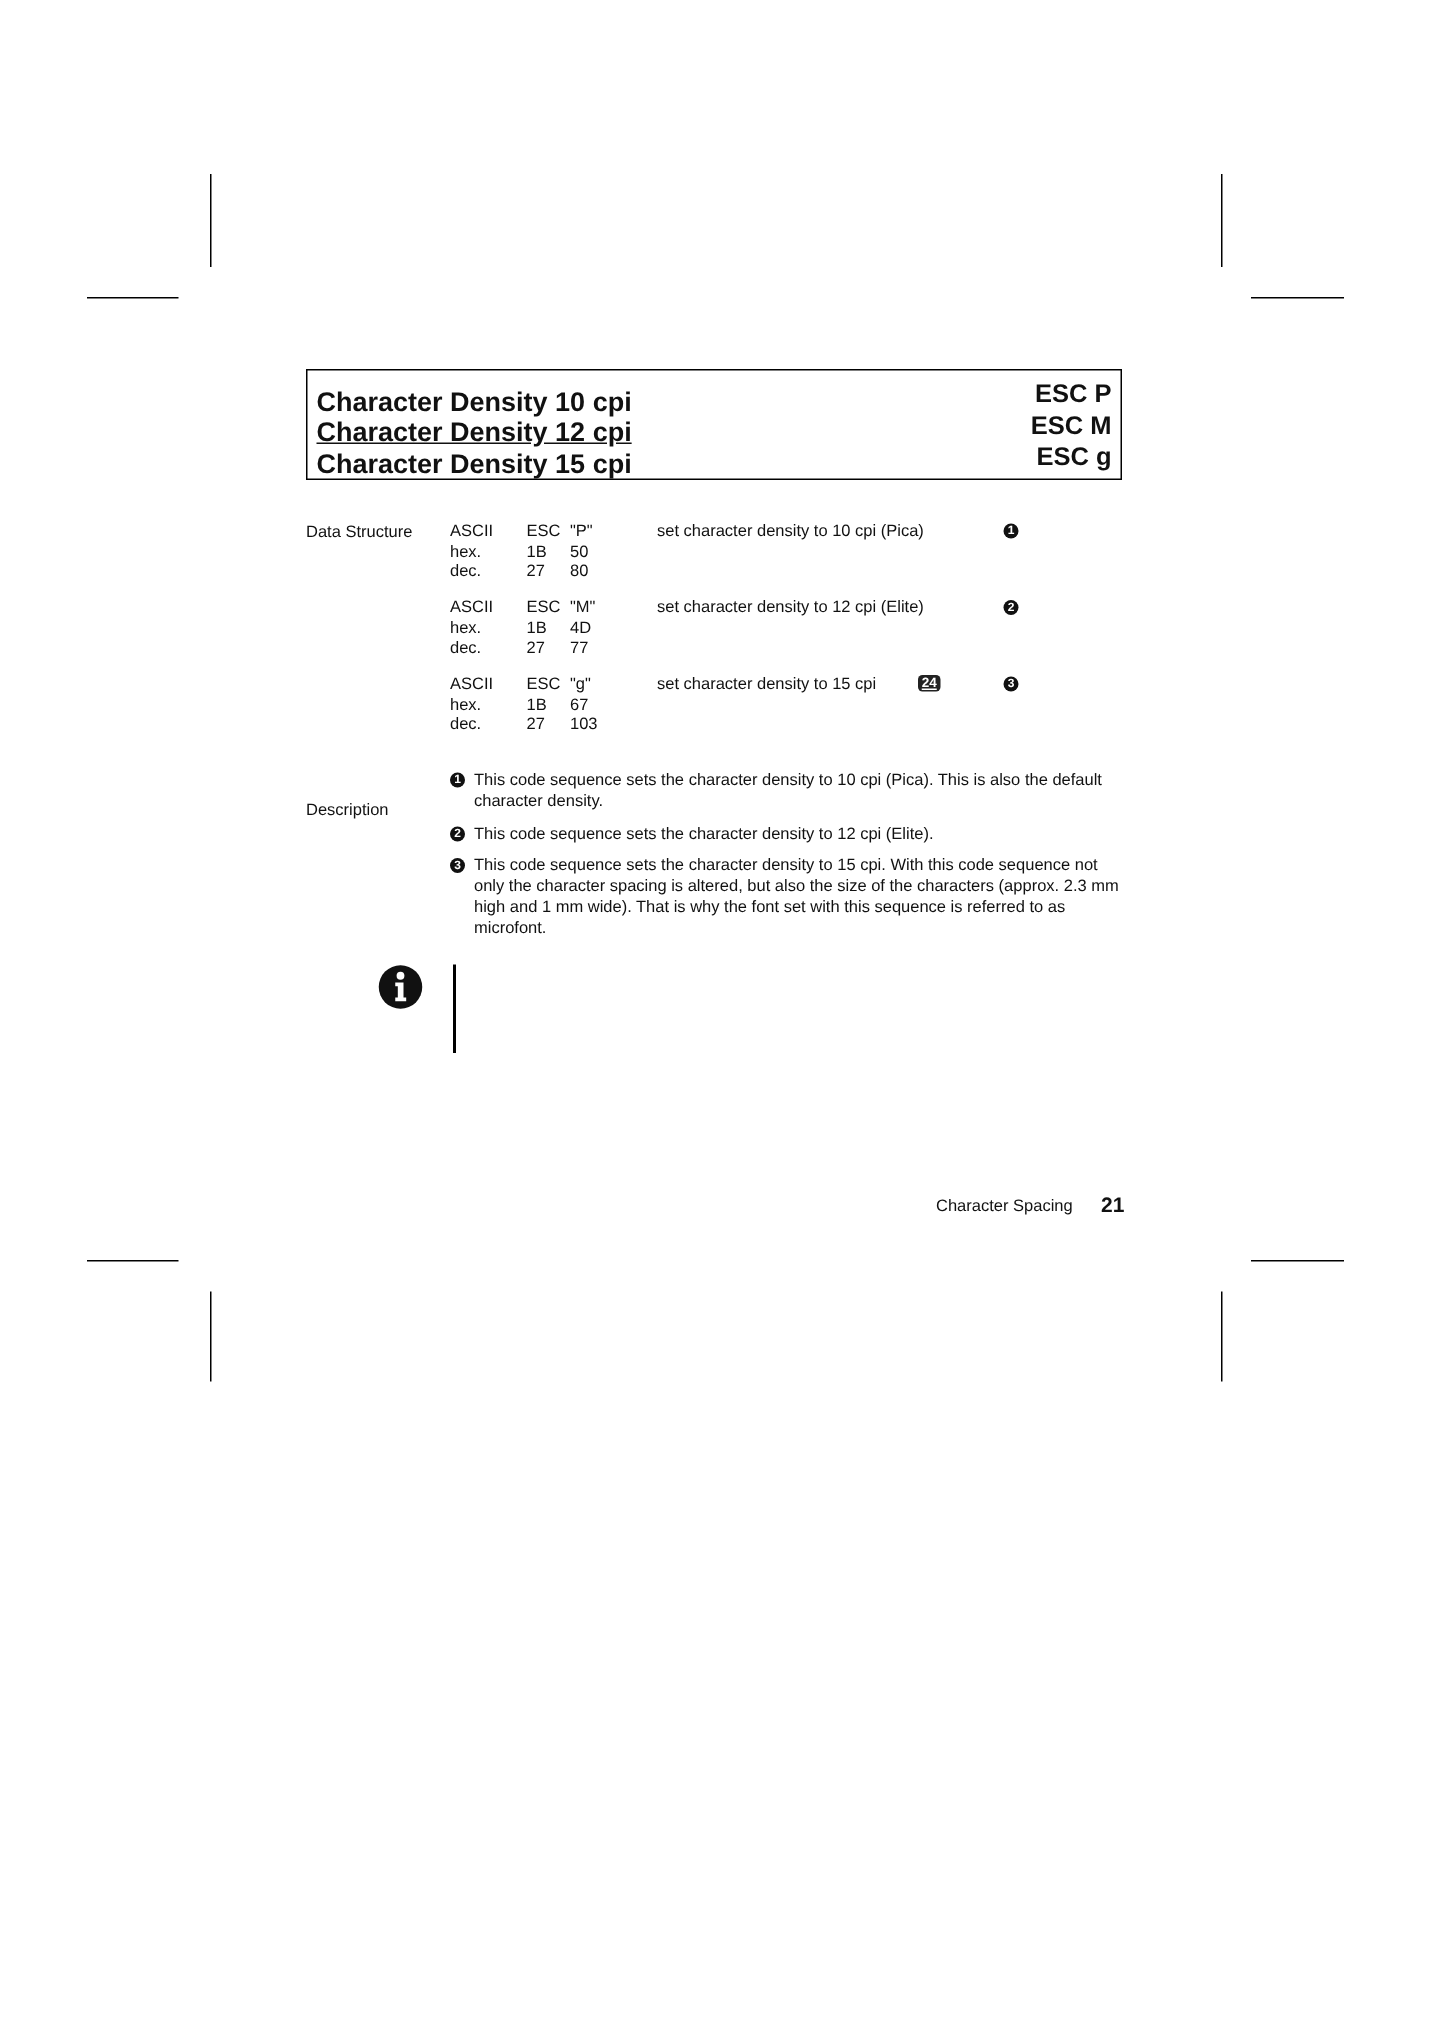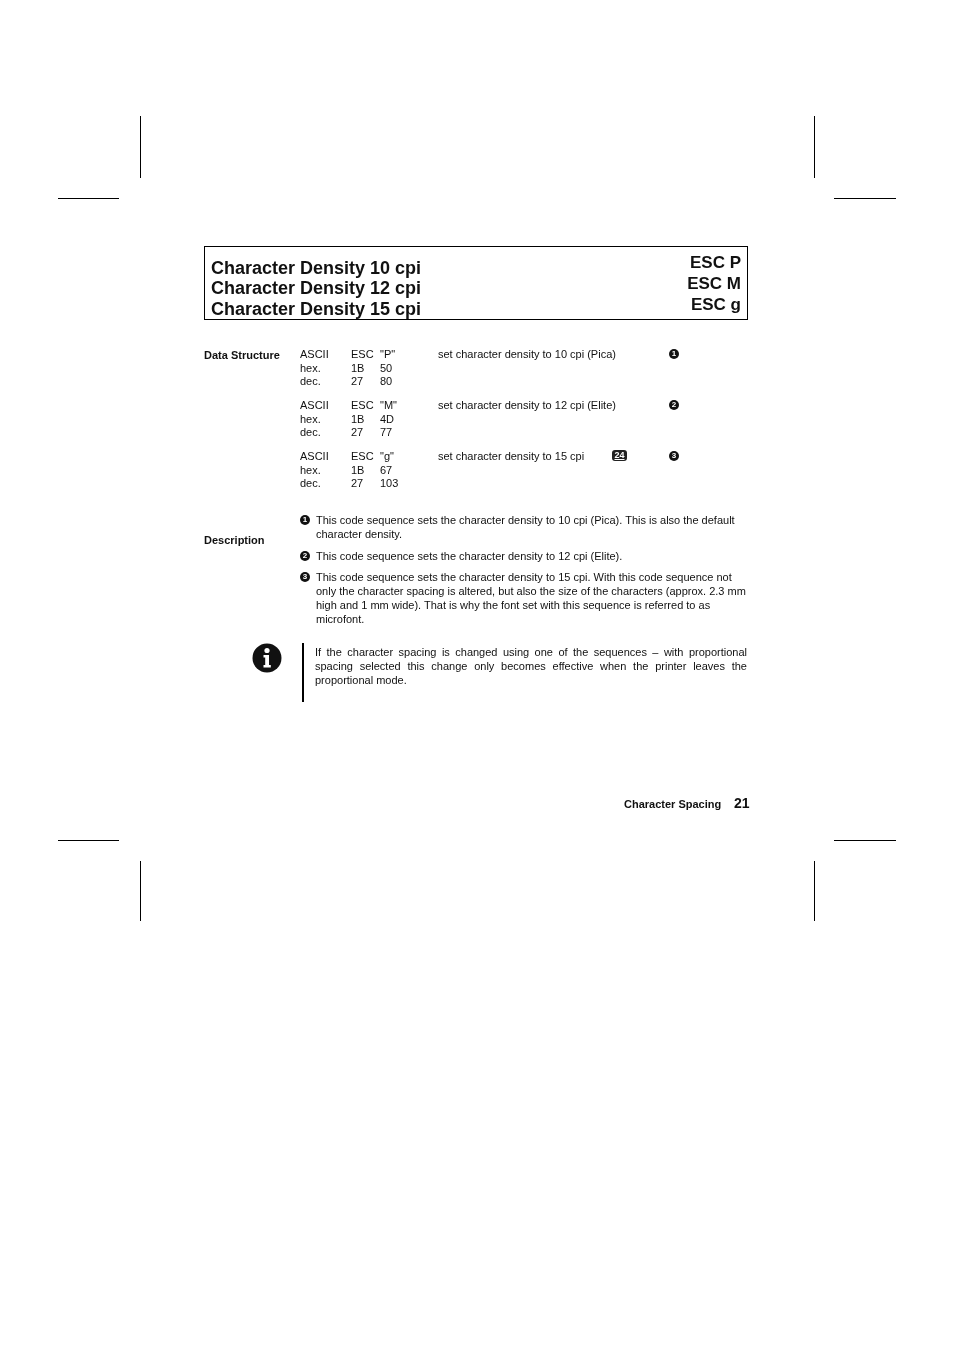--- a/index.html
+++ b/index.html
@@ -3,47 +3,47 @@
 <meta charset="utf-8">
 <style>
   html, body { margin:0; padding:0; background:#ffffff; }
   body { width:954px; height:1350px; position:relative; font-family:"Liberation Sans", sans-serif; color:#111; }
   .abs { position:absolute; }
   .cm-v { position:absolute; width:1px; background:#000; }
   .cm-h { position:absolute; height:1px; background:#000; }
   .header-box { position:absolute; left:204px; top:246px; width:544px; height:74px; border:1px solid #000; box-sizing:border-box; }
   .hb-title { position:absolute; left:6px; font-size:18px; font-weight:bold; }
   .hb-esc { position:absolute; right:6px; font-size:17px; font-weight:bold; }
-  .label { position:absolute; left:204px; font-size:11px; font-weight:bold; }
+  .label { position:absolute; left:204px; font-size:11px; font-weight:normal; }
   .ds { position:absolute; font-size:11px; line-height:13.5px; }
   .circ { position:absolute; width:10px; height:10px; border-radius:50%; background:#111; color:#fff; font-size:8px; font-weight:bold; text-align:center; line-height:10px; }
   .badge { position:absolute; width:15px; height:11px; border-radius:3px; background:#222; color:#fff; font-size:9px; font-weight:bold; text-align:center; line-height:11px;text-decoration:underline; }
   .desc-item { position:absolute; left:300px; width:450px; font-size:11px; line-height:14px; }
   .desc-item .text { margin-left:16px; display:block; }
   .desc-item .circ { left:0; top:2px; }
   .note-bar { position:absolute; left:302px; top:643px; width:2px; height:59px; background:#000; }
   .note-text { position:absolute; left:315px; top:645px; width:432px; font-size:11px; line-height:14px; text-align:justify; }
-  .footer-label { position:absolute; left:624px; top:798px; font-size:11px; font-weight:bold; }
+  .footer-label { position:absolute; left:624px; top:798px; font-size:11px; font-weight:normal; }
   .footer-num { position:absolute; left:734px; top:795px; font-size:14px; font-weight:bold; }
 </style>
 </head>
 <body>
 
 <div class="cm-v" style="left:140px;top:116px;height:62px;"></div>
 <div class="cm-v" style="left:814px;top:116px;height:62px;"></div>
 <div class="cm-h" style="left:58px;top:198px;width:61px;"></div>
 <div class="cm-h" style="left:834px;top:198px;width:62px;"></div>
 <div class="cm-h" style="left:58px;top:840px;width:61px;"></div>
 <div class="cm-h" style="left:834px;top:840px;width:62px;"></div>
 <div class="cm-v" style="left:140px;top:861px;height:60px;"></div>
 <div class="cm-v" style="left:814px;top:861px;height:60px;"></div>
 
 <div class="header-box">
   <div class="hb-title" style="top:11px;">Character Density 10 cpi</div>
-  <div class="hb-title" style="top:31px;">Character Density 12 cpi</div>
+  <div class="hb-title" style="top:31px;text-decoration:underline;">Character Density 12 cpi</div>
   <div class="hb-title" style="top:52px;">Character Density 15 cpi</div>
   <div class="hb-esc" style="top:6px;">ESC P</div>
   <div class="hb-esc" style="top:27px;">ESC M</div>
   <div class="hb-esc" style="top:48px;">ESC g</div>
 </div>
 
 <div class="label" style="top:349px;">Data Structure</div>
 
 <div class="ds" style="left:300px;top:348px;">
   <div>ASCII</div>
@@ -117,17 +117,16 @@
 
 <div class="abs" style="left:252px;top:643px;width:30px;height:30px;">
   <svg width="30" height="30" viewBox="0 0 30 30">
     <circle cx="15" cy="15" r="14.5" fill="#111"></circle>
     <circle cx="15" cy="7.5" r="2.6" fill="#fff"></circle>
     <path d="M11.5 12 H17 V22 H18.8 V24.5 H11.5 V22 H13.2 V14.5 H11.5 Z" fill="#fff"></path>
   </svg>
 </div>
 <div class="note-bar"></div>
 <div class="note-text">
-  <div>If the character spacing is changed using one of the sequences – with proportional spacing selected this change only becomes effective when the printer leaves the proportional mode.</div>
 </div>
 
 <div class="footer-label">Character Spacing</div>
 <div class="footer-num">21</div>
 
 </body></html>

